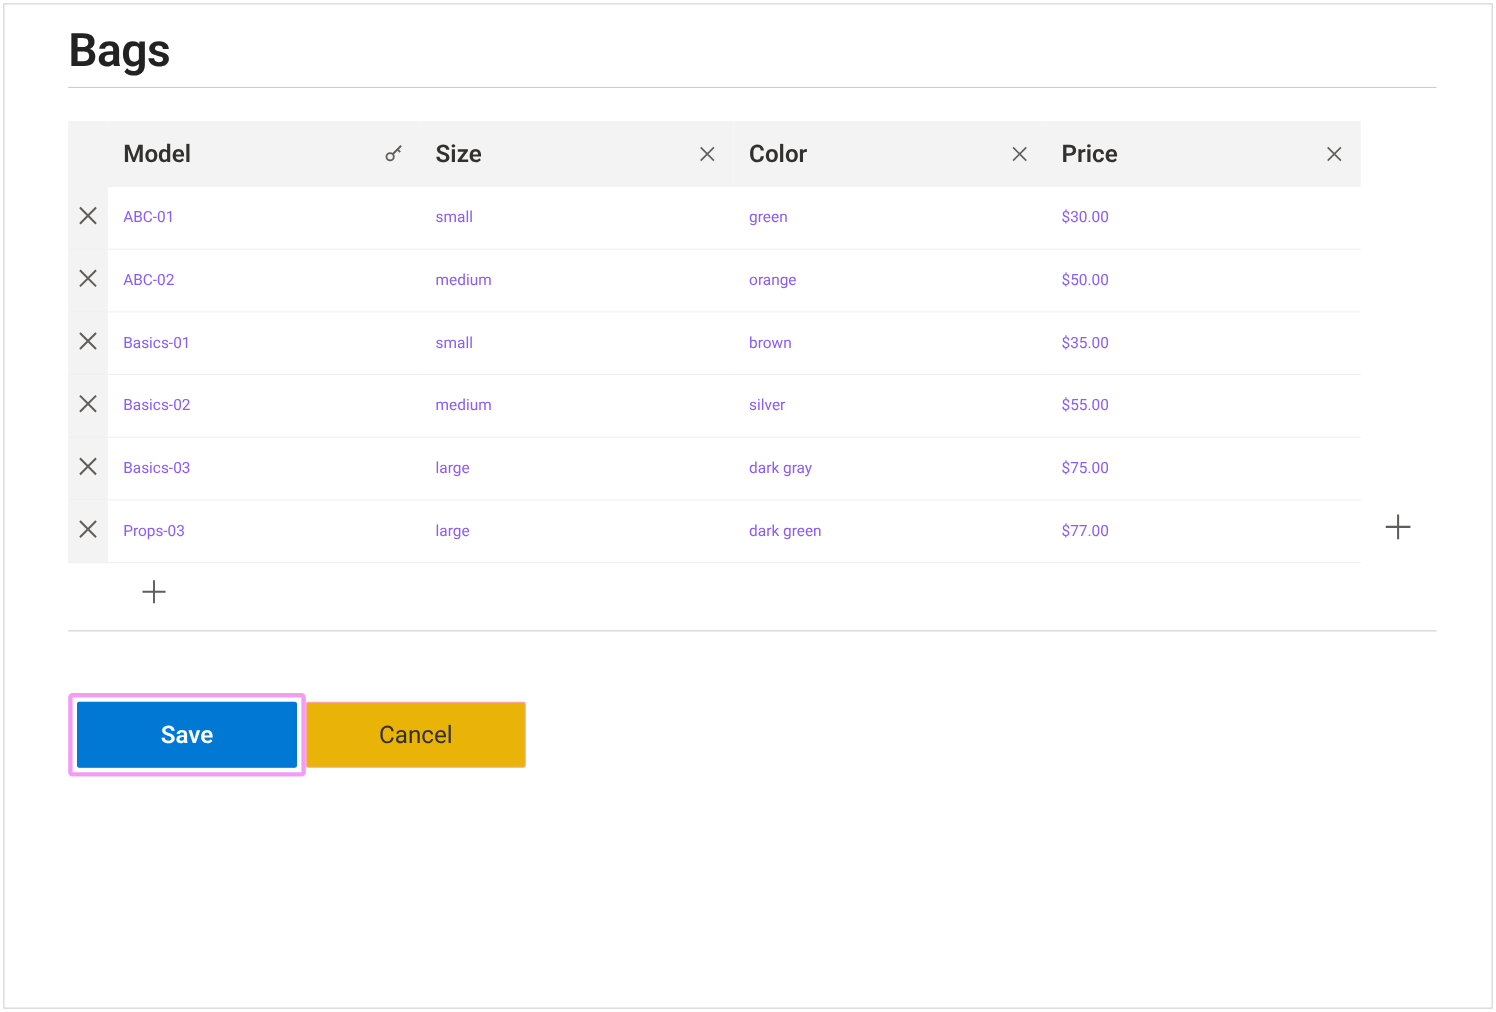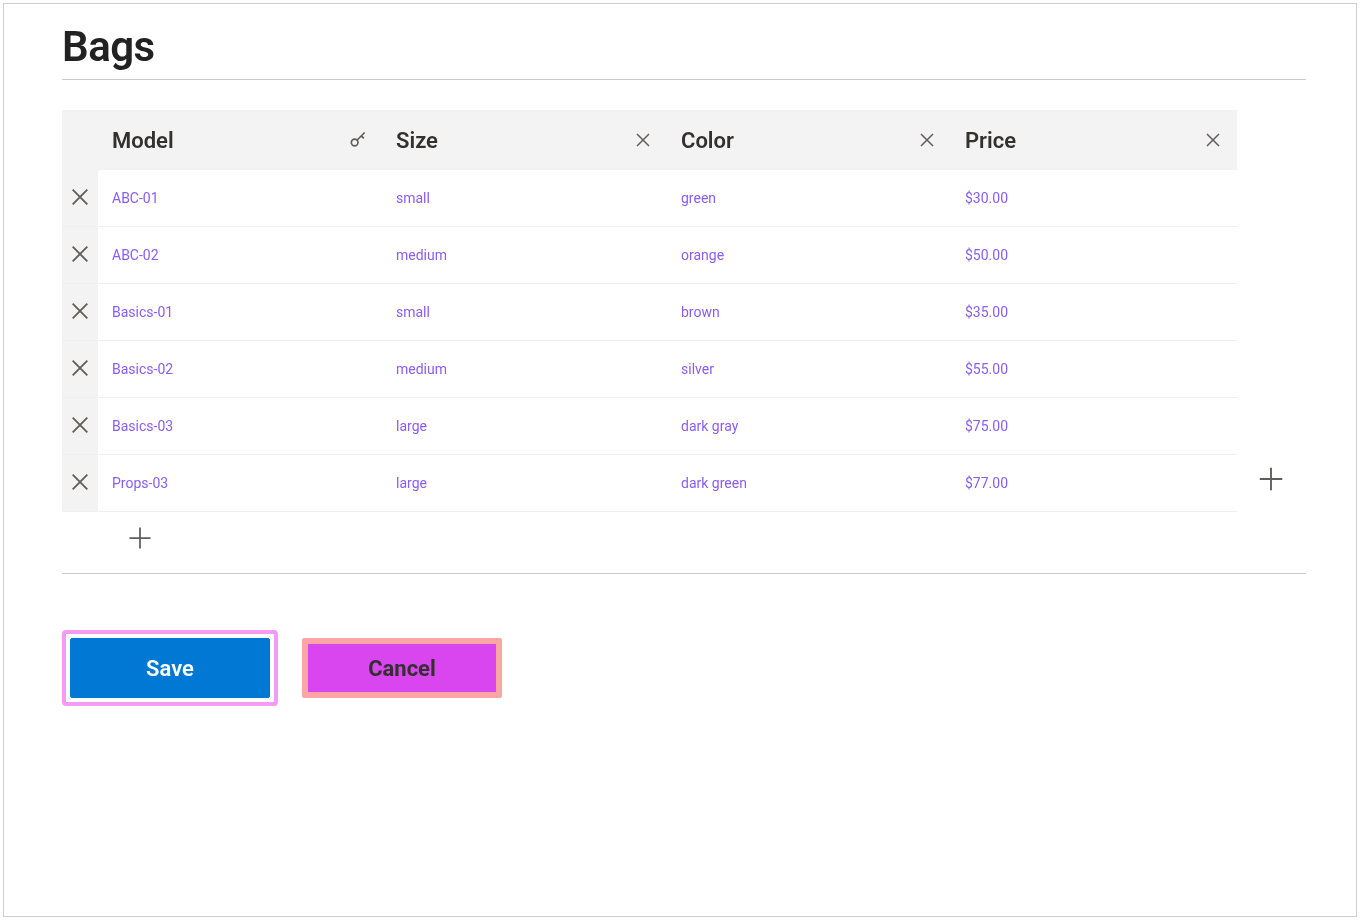--- a/index.html
+++ b/index.html
@@ -124,21 +124,20 @@
     }
     .add-row-btn svg { width: 28px; height: 28px; }
     .footer-divider {
       border: none;
       border-top: 1px solid #ccc;
       margin-top: 6px;
       margin-bottom: 56px;
     }
     .buttons {
       display: flex;
-      gap: 24px;
       align-items: center;
       padding-left: 0;
     }
     .btn {
       height: 60px;
       min-width: 200px;
       font-size: 22px;
       font-family: inherit;
       border-radius: 2px;
       cursor: pointer;
@@ -147,24 +146,24 @@
       align-items: center;
       justify-content: center;
     }
     .btn-primary {
       background: #0078d4;
       color: #fff;
       border: 1px solid #0078d4;
       font-weight: 600;
     }
     .btn-secondary {
-      background: #d946ef;
+      background: #eab308;
       color: #323130;
-      border: 6px solid #fca5a5;
-      font-weight: 700;
+      border: 1px solid #fca5a5;
+      font-weight: 400;
     }
     .save-highlight {
       border: 4px solid #f49cf4;
       border-radius: 4px;
       padding: 4px;
       display: inline-flex;
     }
     svg { stroke: #605e5c; fill: none; }
   </style>
 </head>

